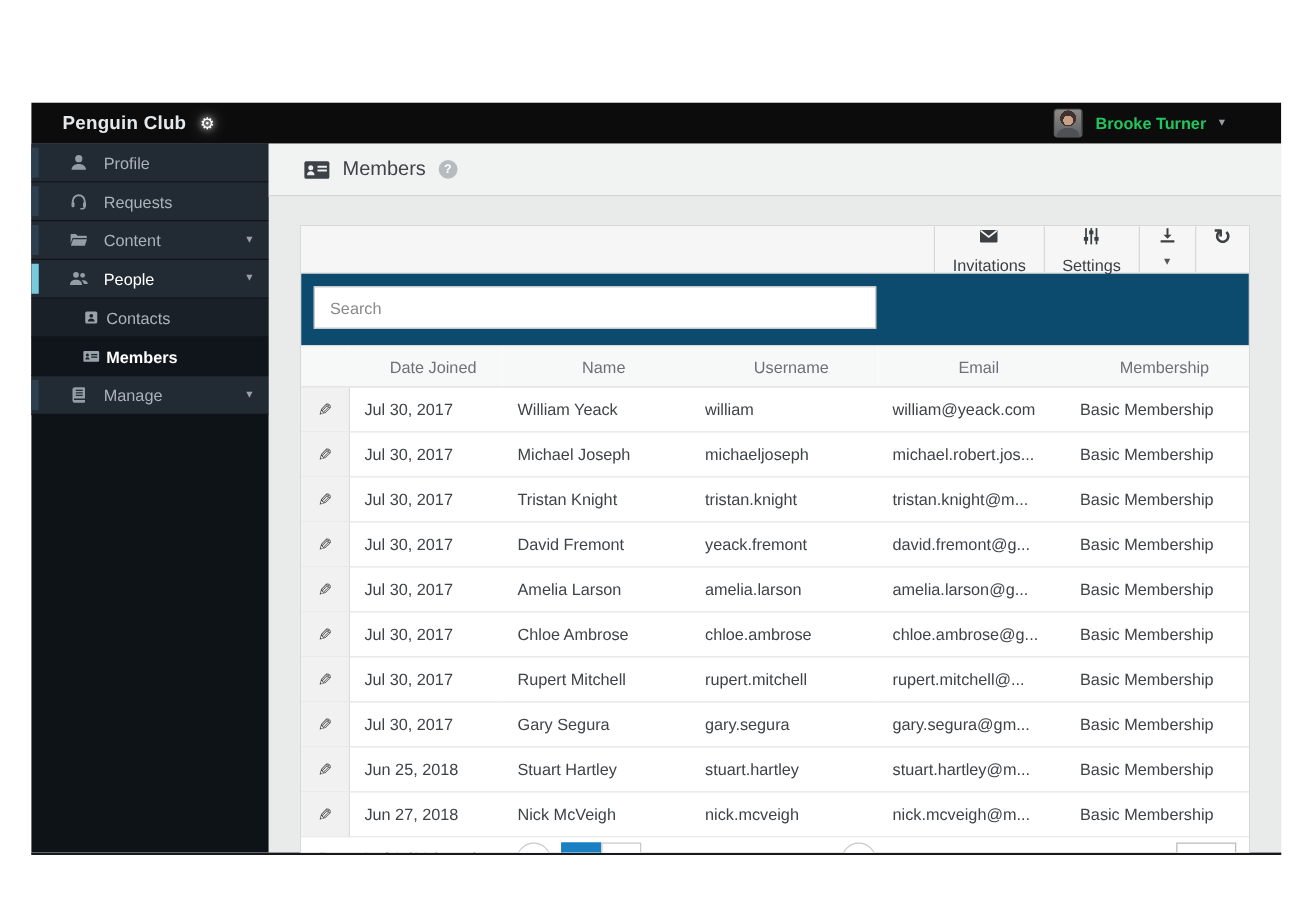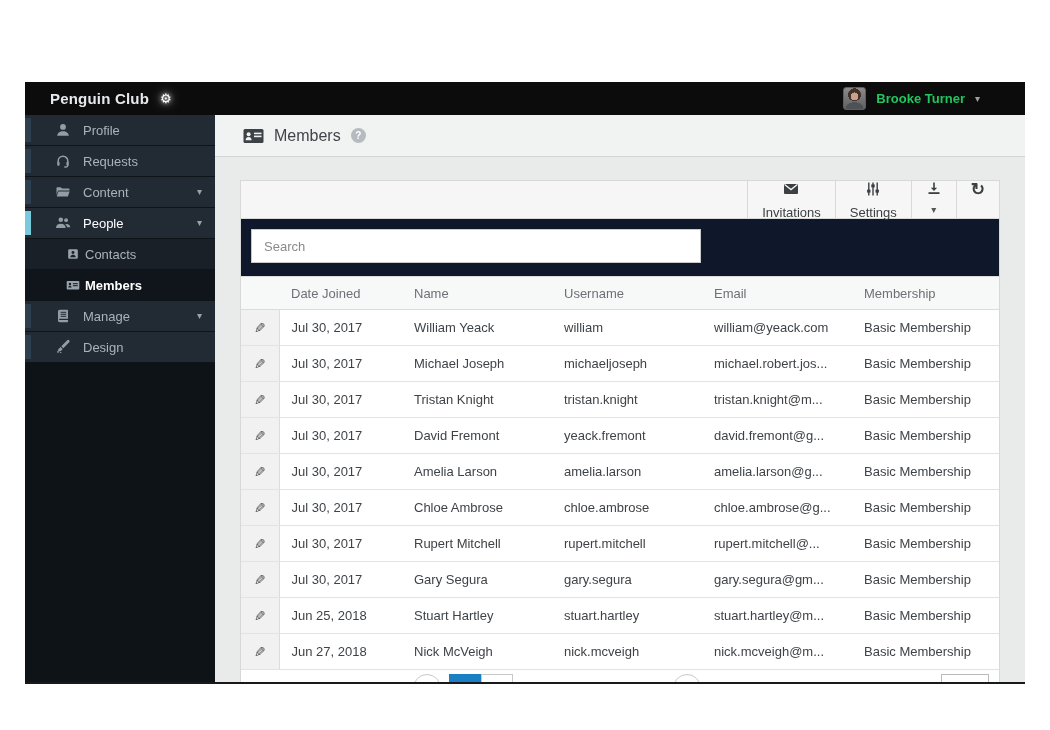--- a/index.html
+++ b/index.html
@@ -40,26 +40,26 @@
   .page-title { font-size:16px; color:#3f4449; }
   .help { width:15px; height:15px; border-radius:50%; background:#b6bbc0; color:#ffffff; font-size:10px; font-weight:bold; display:flex; align-items:center; justify-content:center; cursor:pointer; }
 
   .panel { position:absolute; left:25px; top:65px; width:758px; background:#ffffff; border:1px solid #d8d8d8; }
   .toolbar { height:37px; background:#f6f6f6; border-bottom:1px solid #d8d8d8; display:flex; justify-content:flex-end; }
   .tb-btn { display:flex; align-items:center; gap:8px; padding:0 14px; border-left:1px solid #d8d8d8; font-size:13px; color:#3c4043; cursor:pointer;flex-direction:column; }
   .tb-icon { width:16px; height:16px; display:flex; color:#3c4043; }
   .tb-icon svg { width:100%; height:100%; }
   .refresh-glyph { font-size:17px; font-weight:bold; line-height:1; color:#3c4043; }
 
-  .search-row { padding:10px 22px 13px 10px; background:#0f172a; }
+  .search-row { padding:10px 22px 13px 10px; background:#0c4a6e; }
   .search-input { width:424px; height:32px; border:1px solid #c9c9c9; padding:0 12px; font-size:13px; color:#444; font-family:"Liberation Sans", sans-serif; outline:none; }
   .search-input::placeholder { color:#8a8a8a; }
 
   table.members { width:100%; border-collapse:collapse; font-size:13px; color:#3f4347; table-layout:fixed; }
-  table.members th { height:32px; background:#f7f8f8; border-top:1px solid #dcdcdc; border-bottom:1px solid #dcdcdc; font-weight:normal; color:#6d7175; text-align:left; padding:0 0 0 12px; white-space:nowrap; overflow:hidden; }
+  table.members th { height:32px; background:#f7f8f8; border-top:1px solid #dcdcdc; border-bottom:1px solid #dcdcdc; font-weight:normal; color:#6d7175; text-align:center; padding:0 0 0 12px; white-space:nowrap; overflow:hidden; }
   table.members td { height:35px; border-bottom:1px solid #e3e3e3; padding:0 0 0 12px; white-space:nowrap; overflow:hidden; background:#ffffff; }
   td.edit-cell, th.edit-col { padding:0 !important; text-align:center; }
   td.edit-cell { background:#f1f1f1 !important; border-right:1px solid #dcdcdc; cursor:pointer; }
   .pencil { display:inline-block; font-size:14px; color:#4a4a4a; transform:scaleX(-1); }
 
   .pager { height:40px; display:flex; align-items:flex-start; gap:8px; padding:4px 10px 0 14px; font-size:13px; color:#444; background:#fff; }
   .pager-summary { margin-top:5px; margin-right:22px; }
   .pg-circle { width:26px; height:26px; border-radius:50%; border:1px solid #c9c9c9; background:#fff; color:#999; display:flex; align-items:center; justify-content:center; font-size:12px; cursor:pointer; flex:none; }
   .pg-num { width:30px; height:26px; border:1px solid #c9c9c9; background:#fff; display:flex; align-items:center; justify-content:center; cursor:pointer; flex:none; }
   .pg-num.current { background:#1b7fc3; border-color:#1b7fc3; color:#fff; }
@@ -158,32 +158,20 @@
           <svg viewBox="0 0 16 16">
             <path d="M4.7 1.8h7.3c.6 0 1 .4 1 1v10.4c0 .6-.4 1-1 1H4.7A1.7 1.7 0 0 1 3 12.5v-9c0-.9.8-1.7 1.7-1.7z" fill="currentColor"></path>
             <rect x="5.6" y="3.8" width="5.6" height="1" fill="#222a33"></rect>
             <rect x="5.6" y="5.8" width="5.6" height="1" fill="#222a33"></rect>
             <rect x="5.6" y="7.8" width="5.6" height="1" fill="#222a33"></rect>
             <rect x="4.2" y="10.8" width="8.8" height="1.2" fill="#222a33"></rect>
           </svg>
         </span>
         <span>Manage</span>
         <span class="caret sb-caret">▾</span>
-      </div>
-      <div class="sb-item">
-        <span class="accent"></span>
-        <span class="sb-icon">
-          <svg viewBox="0 0 16 16" fill="currentColor">
-            <path d="M14.2 3.3 8.3 9.2l-2-2 5.9-5.9a1.4 1.4 0 0 1 2 2z"></path>
-            <path d="M5.6 8l2.1 2.1-1.3 1.3c-.9.9-2.3 1.1-3.6.7.5-1.2.5-2.3 1.5-2.8z"></path>
-            <circle cx="3" cy="12.9" r=".9"></circle>
-            <circle cx="5.7" cy="13.5" r=".7"></circle>
-          </svg>
-        </span>
-        <span>Design</span>
       </div>
     </div>
 
   <div class="content">
 
     <div class="page-header">
       <span class="hdr-icon">
         <svg viewBox="0 0 21 16">
             <rect x="0.5" y="1" width="20" height="14" rx="1.5" fill="#3d4247"></rect>
             <circle cx="5.6" cy="6.2" r="2" fill="#f1f2f2"></circle>

